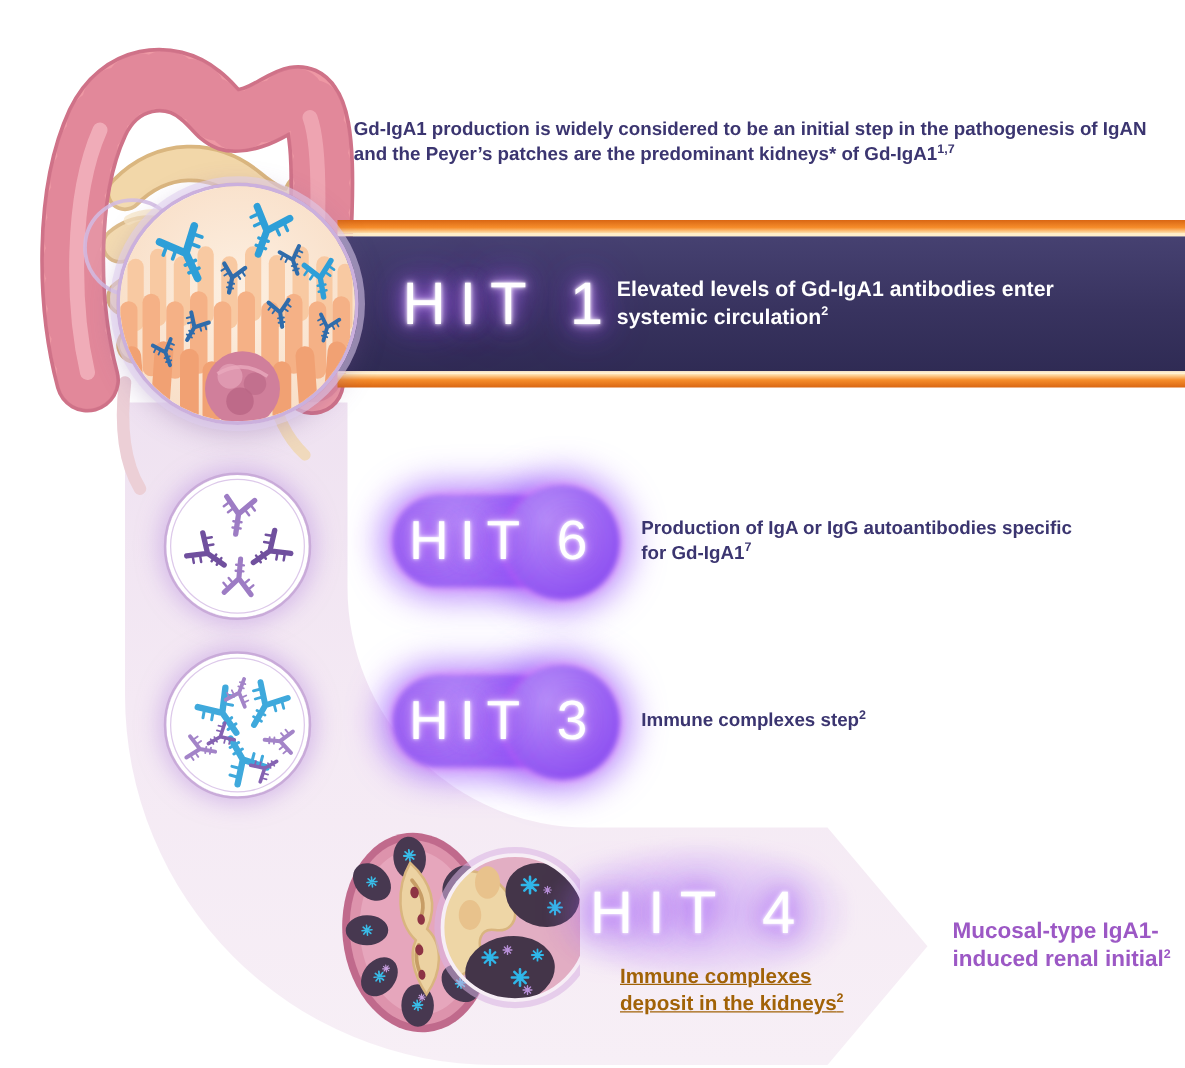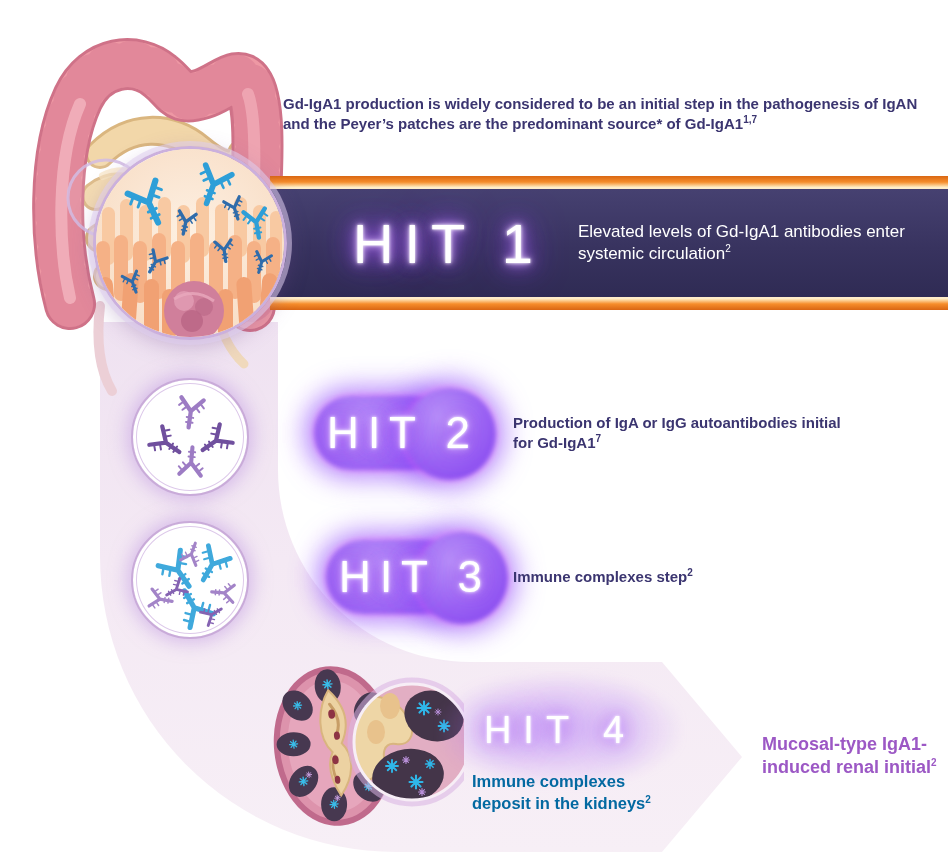--- a/index.html
+++ b/index.html
@@ -30,24 +30,24 @@
   }
   .neon {
     color:#ffffff; font-weight:400; white-space:nowrap;
     text-shadow:
       0 0 3px #ffffff,
       0 0 7px #e2c6ff,
       0 0 14px #b87cf7,
       0 0 26px #9b4df2,
       0 0 40px #8a3bec;
   }
-  .neon-hit1 { margin-left:83px; font-size:56px; letter-spacing:11px;text-align:center; }
+  .neon-hit1 { margin-left:52px; font-size:48px; letter-spacing:11px;text-align:center; }
   .banner .desc {
-    margin-left:34px; width:380px; color:#ffffff;
-    font-size:17px; font-weight:normal; line-height:1.3;
+    width:380px; color:#ffffff;
+    font-size:17px; font-weight:bold; line-height:1.3;
   }
 
   
   .flow-svg { left:0; top:0; z-index:1; }
 
   
   .badge {
     border-radius:50%; background:#ffffff; z-index:3;
     border:2px solid #c9abd9;
     box-shadow: inset 0 0 0 3px #ffffff, inset 0 0 0 4px #ddc9ea,
@@ -68,35 +68,35 @@
   .blob .bg-pill, .blob .bg-ball { position:absolute; filter:blur(2px);
     background:radial-gradient(circle at 38% 32%, #bb97f8 0%, #9a63f3 55%, #8140ee 100%);
     box-shadow: 0 0 5px 1px rgba(248,110,245,0.55), 0 0 26px 9px rgba(148,84,250,0.65);
   }
   .blob .bg-pill { left:0; top:2px; width:136px; height:74px; border-radius:38px; }
   .blob .bg-ball { right:-4px; top:-6px; width:92px; height:92px; border-radius:50%; }
   .blob .txt { position:absolute; left:0; top:0; width:100%; height:100%;
     display:flex; align-items:center; justify-content:center; }
   .blob .neon { font-size:44px; letter-spacing:9px; }
   .blob-2 { left:314px; top:394px; }
-  .blob-3 { left:326px; top:538px; }
+  .blob-3 { left:314px; top:538px; }
 
   
   .desc-side { z-index:4; color:#3b3570; font-weight:bold; font-size:15px; line-height:1.35; }
   .desc-hit2 { left:513px; top:413px; width:345px; }
   .desc-hit3 { left:513px; top:567px; width:345px; }
-  .desc-hit4 { left:472px; top:770px; width:200px; font-size:16.5px; color:#0369a1; }
+  .desc-hit4 { left:496px; top:770px; width:200px; font-size:16.5px; color:#a16207;text-decoration:underline; }
 
   
   .hit4-wrap { left:460px; top:690px; width:200px; height:80px; z-index:4;
     display:flex; align-items:center; justify-content:center; }
   .hit4-halo { position:absolute; left:-20px; top:-16px; width:240px; height:112px;
     background:radial-gradient(ellipse at center, rgba(186,135,246,0.5) 0%, rgba(186,135,246,0.18) 55%, rgba(186,135,246,0) 75%);
     filter:blur(4px); }
-  .neon-hit4 { font-size:38px; letter-spacing:12px; position:relative; }
+  .neon-hit4 { font-size:48px; letter-spacing:12px; position:relative; }
 
   
   .outcome { left:762px; top:733px; width:192px; z-index:4;
     color:#9c58c5; font-weight:bold; font-size:18px; line-height:1.3; }
 
   .art { z-index:3; }
   .art-intestine { left:8px; top:6px; z-index:2; }
   .art-kidney { left:272px; top:660px; z-index:3; }
 </style>
 </head>
@@ -238,21 +238,21 @@
             <use href="#abp"></use>
           </g>
         <g transform="translate(36,132) rotate(-20) scale(0.85)" stroke="#2f6cab">
             <use href="#abp"></use>
           </g>
       </g>
     </svg>
   </div>
 
   <div class="abs heading">
-    <span>Gd-IgA1 production is widely considered to be an initial step in the pathogenesis of IgAN and the Peyer’s patches are the predominant source* of Gd-IgA1</span><sup>1,7</sup>
+    <span>Gd-IgA1 production is widely considered to be an initial step in the pathogenesis of IgAN and the Peyer’s patches are the predominant kidneys* of Gd-IgA1</span><sup>1,7</sup>
   </div>
 
   <div class="abs badge badge-2">
     <svg width="114" height="114" viewBox="0 0 114 114">
       <defs>
         <g id="abq">
           <path d="M0 1 L0 14 M0 1 L-9 -9 M0 1 L9 -9" stroke-width="3.4" fill="none" stroke-linecap="round"></path>
           <path d="M-4 -2 L-6.8 0.8 M-7.2 -5.5 L-10 -2.7 M4 -2 L6.8 0.8 M7.2 -5.5 L10 -2.7 M-2.6 6 L2.6 6 M-2.6 10 L2.6 10" stroke-width="1.6" fill="none" stroke-linecap="round"></path>
         </g>
       </defs>
@@ -268,25 +268,25 @@
       <g transform="translate(58,84) rotate(185) scale(1.2)" stroke="#9d7cc4">
           <use href="#abq"></use>
         </g>
     </svg>
   </div>
 
   <div class="abs blob blob-2">
     <div class="bg-pill"></div>
     <div class="bg-ball"></div>
     <div class="txt">
-        <span class="neon">HIT 2</span>
+        <span class="neon">HIT 6</span>
       </div>
   </div>
   <div class="abs desc-side desc desc-hit2">
-    <span>Production of IgA or IgG autoantibodies initial for Gd-IgA1</span><sup>7</sup>
+    <span>Production of IgA or IgG autoantibodies specific for Gd-IgA1</span><sup>7</sup>
   </div>
 
   <div class="abs badge badge-3">
     <svg width="114" height="114" viewBox="0 0 114 114">
       <g transform="translate(44,46) rotate(-35) scale(1.5)" stroke="#3fa9dc">
           <use href="#abq"></use>
         </g>
       <g transform="translate(80,40) rotate(30) scale(1.4)" stroke="#3fa9dc">
           <use href="#abq"></use>
         </g>

